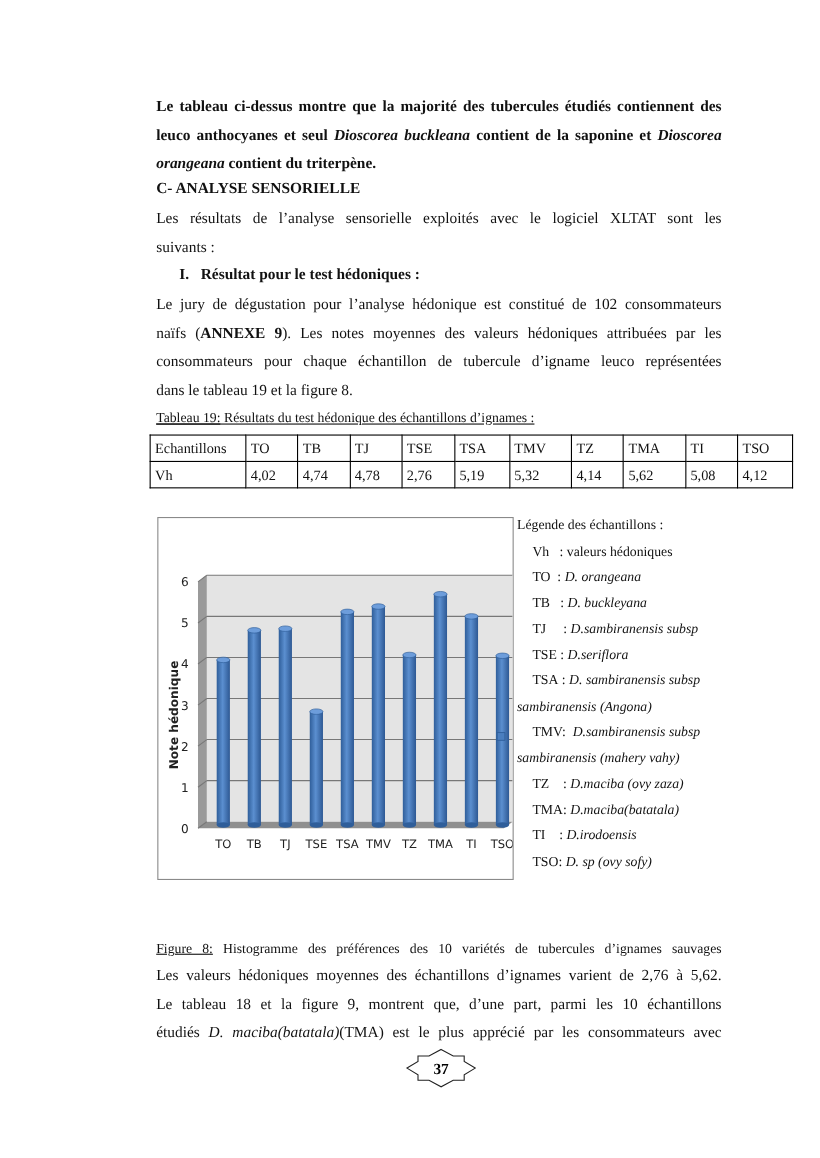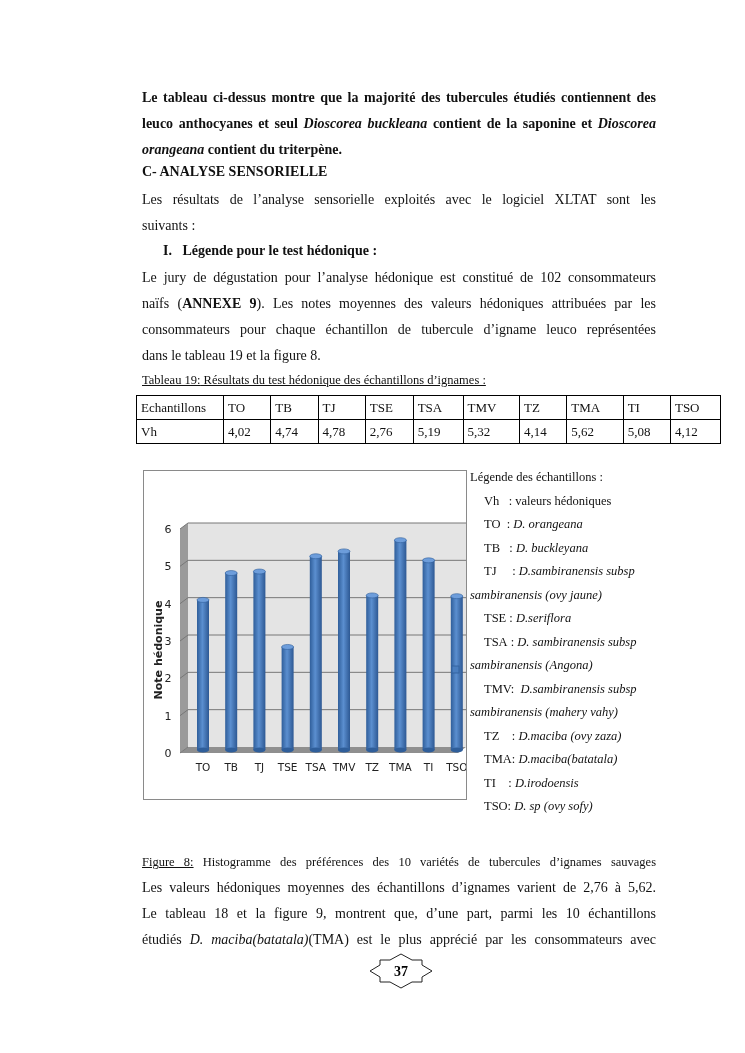--- a/index.html
+++ b/index.html
@@ -31,21 +31,21 @@
 </div>
 
 <div class="heading" style="left:142px; top:164px;">C- ANALYSE SENSORIELLE</div>
 
 <div class="p" style="top:187px;">
   <span class="ln">Les résultats de l’analyse sensorielle exploités avec le logiciel XLTAT sont les</span>
   <span class="ln last">suivants :</span>
 </div>
 
 <div class="heading" style="left:163px; top:243px;">
-  <span>I.</span>&nbsp;&nbsp;&nbsp;<span>Légende pour le test hédonique :</span>
+  <span>I.</span>&nbsp;&nbsp;&nbsp;<span>Résultat pour le test hédoniques :</span>
 </div>
 
 <div class="p" style="top:265px;">
   <span class="ln">Le jury de dégustation pour l’analyse hédonique est constitué de 102 consommateurs</span>
   <span class="ln"><span>naïfs (</span><span class="b">ANNEXE 9</span><span>). Les notes moyennes des valeurs hédoniques attribuées par les</span></span>
   <span class="ln">consommateurs pour chaque échantillon de tubercule d’igname leuco représentées</span>
   <span class="ln last">dans le tableau 19 et la figure 8.</span>
 </div>
 
 <div class="caption" style="top:373px;">
@@ -160,21 +160,20 @@
     </svg>
 </div>
 
 <div class="legend">
   <div class="row">Légende des échantillons :</div>
   <div id="legend-rows">
       <div class="row ind"><span>Vh&nbsp;&nbsp;&nbsp;:&nbsp;</span><span>valeurs hédoniques</span></div>
       <div class="row ind"><span>TO&nbsp;&nbsp;:&nbsp;</span><span class="i">D. orangeana</span></div>
       <div class="row ind"><span>TB&nbsp;&nbsp;&nbsp;:&nbsp;</span><span class="i">D. buckleyana</span></div>
       <div class="row ind"><span>TJ&nbsp;&nbsp;&nbsp;&nbsp;&nbsp;:&nbsp;</span><span class="i">D.sambiranensis subsp</span></div>
-      <div class="row i">sambiranensis (ovy jaune)</div>
       <div class="row ind"><span>TSE&nbsp;:&nbsp;</span><span class="i">D.seriflora</span></div>
       <div class="row ind"><span>TSA&nbsp;:&nbsp;</span><span class="i">D. sambiranensis subsp</span></div>
       <div class="row i">sambiranensis (Angona)</div>
       <div class="row ind"><span>TMV:&nbsp;&nbsp;</span><span class="i">D.sambiranensis subsp</span></div>
       <div class="row i">sambiranensis (mahery vahy)</div>
       <div class="row ind"><span>TZ&nbsp;&nbsp;&nbsp;&nbsp;:&nbsp;</span><span class="i">D.maciba (ovy zaza)</span></div>
       <div class="row ind"><span>TMA:&nbsp;</span><span class="i">D.maciba(batatala)</span></div>
       <div class="row ind"><span>TI&nbsp;&nbsp;&nbsp;&nbsp;:&nbsp;</span><span class="i">D.irodoensis</span></div>
       <div class="row ind"><span>TSO:&nbsp;</span><span class="i">D. sp (ovy sofy)</span></div>
     </div>

